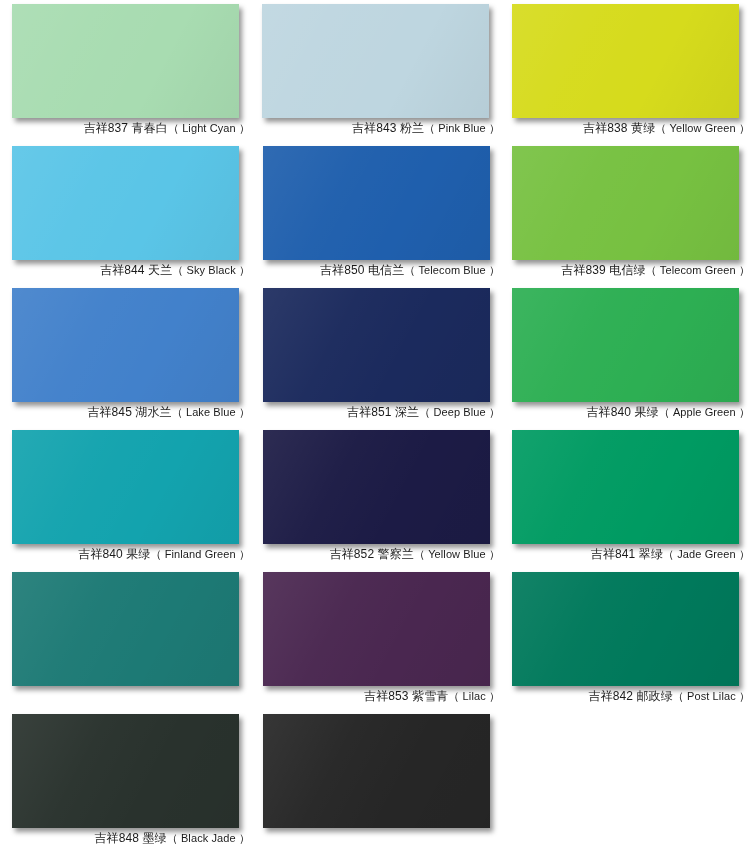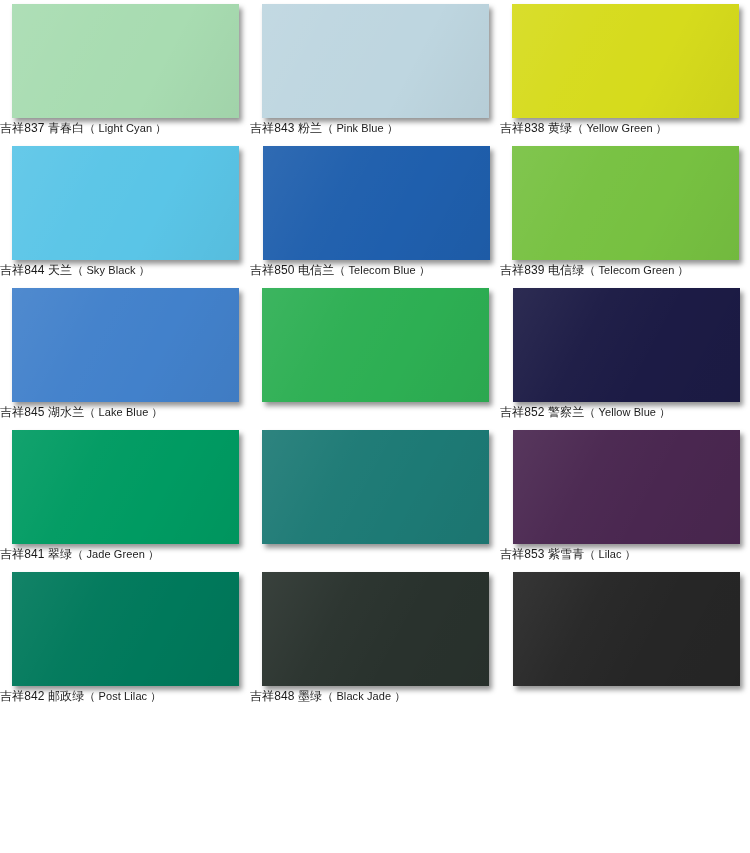--- a/index.html
+++ b/index.html
@@ -54,21 +54,21 @@
     background: linear-gradient(118deg,
         rgba(255,255,255,0.075) 0%,
         rgba(255,255,255,0.02) 34%,
         rgba(0,0,0,0.00) 62%,
         rgba(0,0,0,0.045) 100%);
     pointer-events: none;
   }
 
   .swatch-caption {
     width: 250px;
-    text-align: left;
+    text-align: right;
     font-size: 11.5px;
     color: #1b1b1b;
     line-height: 16px;
     white-space: nowrap;
     letter-spacing: 0.1px;
   }
 
   .caption-cn {
     font-size: 12px;
   }
@@ -121,24 +121,37 @@
         <div class="swatch-chip" style="background-color: rgb(119, 193, 65);"></div>
       </div>
       <div class="swatch-caption"><span class="caption-cn">吉祥839 电信绿</span><span class="caption-en">（ Telecom Green ）</span></div>
     </div>
     <div class="swatch-cell col-1">
       <div class="swatch-chip-wrap">
         <div class="swatch-chip" style="background-color: rgb(66, 129, 203);"></div>
       </div>
       <div class="swatch-caption"><span class="caption-cn">吉祥845 湖水兰</span><span class="caption-en">（ Lake Blue ）</span></div>
     </div>
+    <div class="swatch-cell col-2">
+      <div class="swatch-chip-wrap">
+        <div class="swatch-chip" style="background-color: rgb(27, 42, 93);"></div>
+      </div>
+      <div class="swatch-caption"><span class="caption-cn">吉祥851 深兰</span><span class="caption-en">（ Deep Blue ）</span></div>
+    </div>
     <div class="swatch-cell col-0">
       <div class="swatch-chip-wrap">
         <div class="swatch-chip" style="background-color: rgb(45, 175, 83);"></div>
       </div>
+      <div class="swatch-caption"><span class="caption-cn">吉祥840 果绿</span><span class="caption-en">（ Apple Green ）</span></div>
+    </div>
+    <div class="swatch-cell col-1">
+      <div class="swatch-chip-wrap">
+        <div class="swatch-chip" style="background-color: rgb(19, 163, 174);"></div>
+      </div>
+      <div class="swatch-caption"><span class="caption-cn">吉祥840 果绿</span><span class="caption-en">（ Finland Green ）</span></div>
     </div>
     <div class="swatch-cell col-2">
       <div class="swatch-chip-wrap">
         <div class="swatch-chip" style="background-color: rgb(28, 27, 69);"></div>
       </div>
       <div class="swatch-caption"><span class="caption-cn">吉祥852 警察兰</span><span class="caption-en">（ Yellow Blue ）</span></div>
     </div>
     <div class="swatch-cell col-0">
       <div class="swatch-chip-wrap">
         <div class="swatch-chip" style="background-color: rgb(0, 155, 98);"></div>

